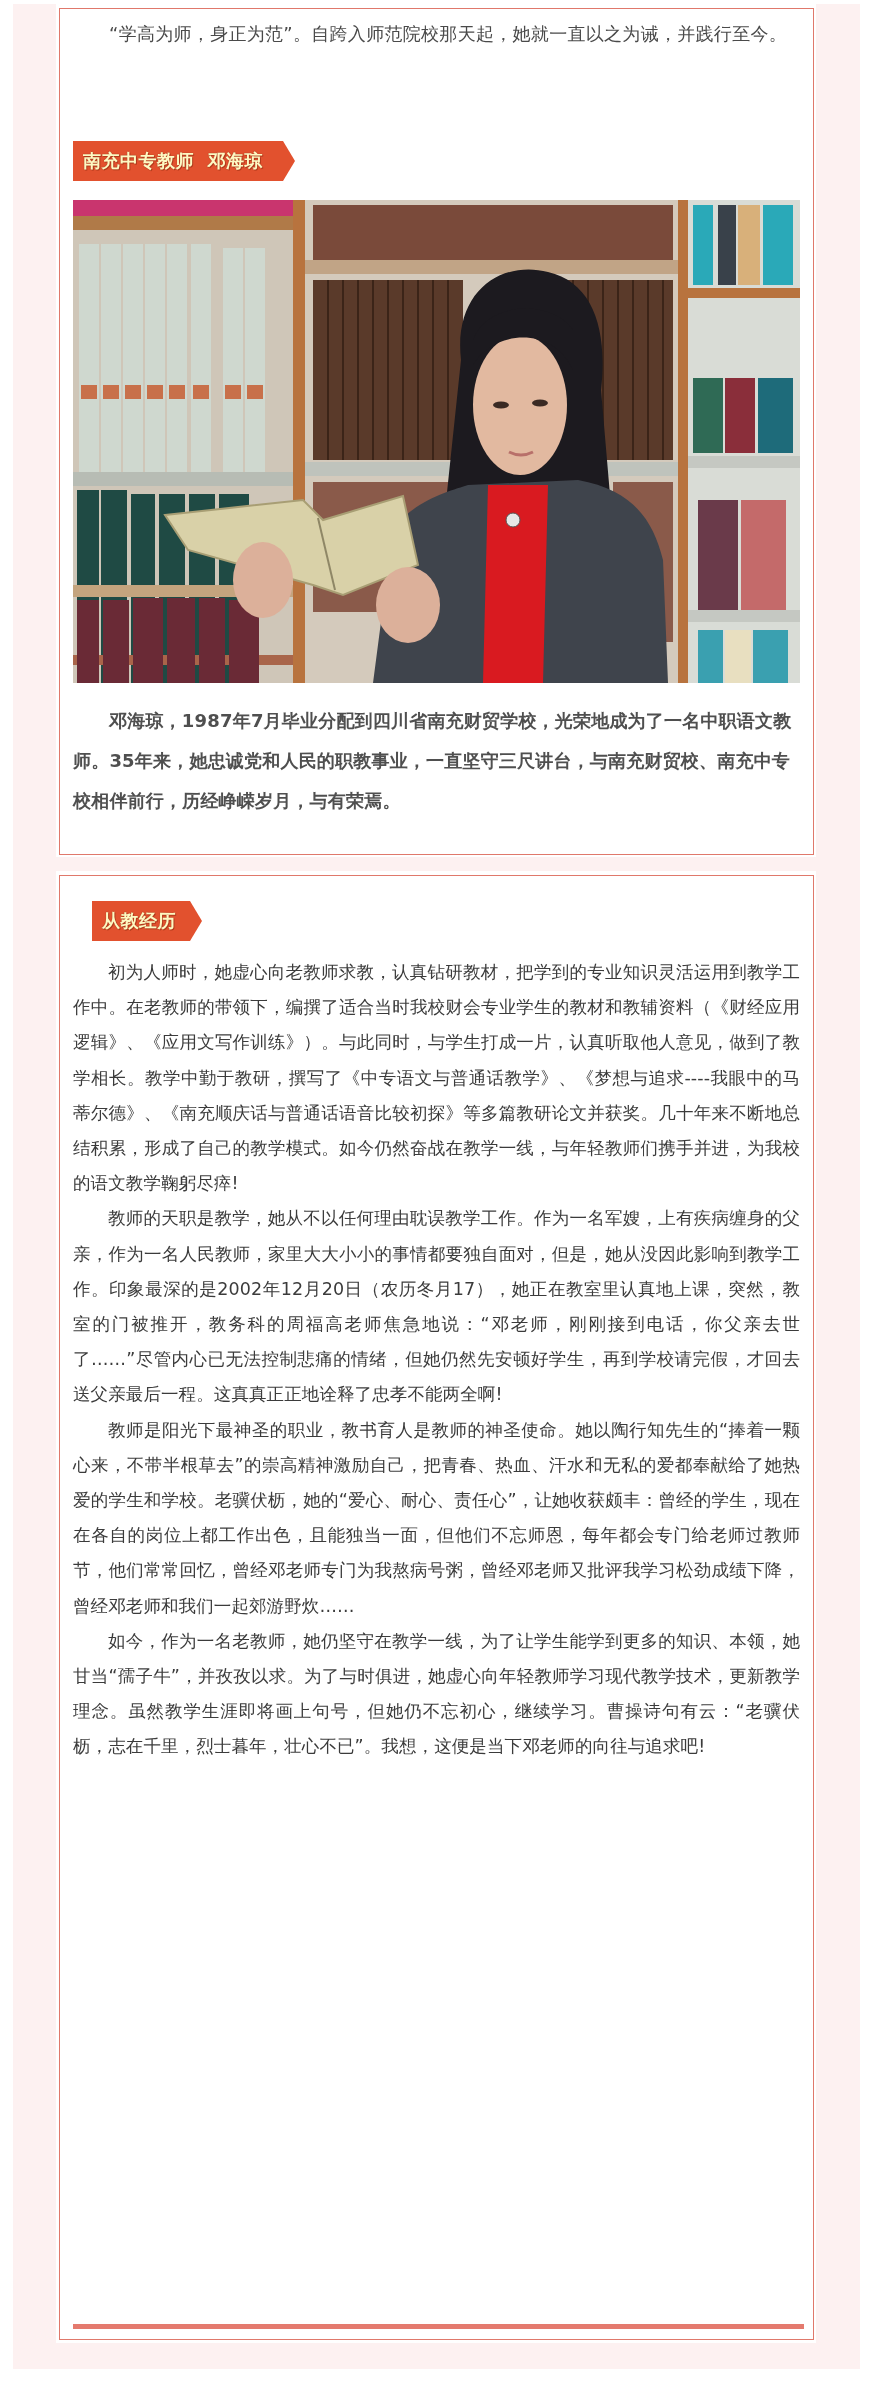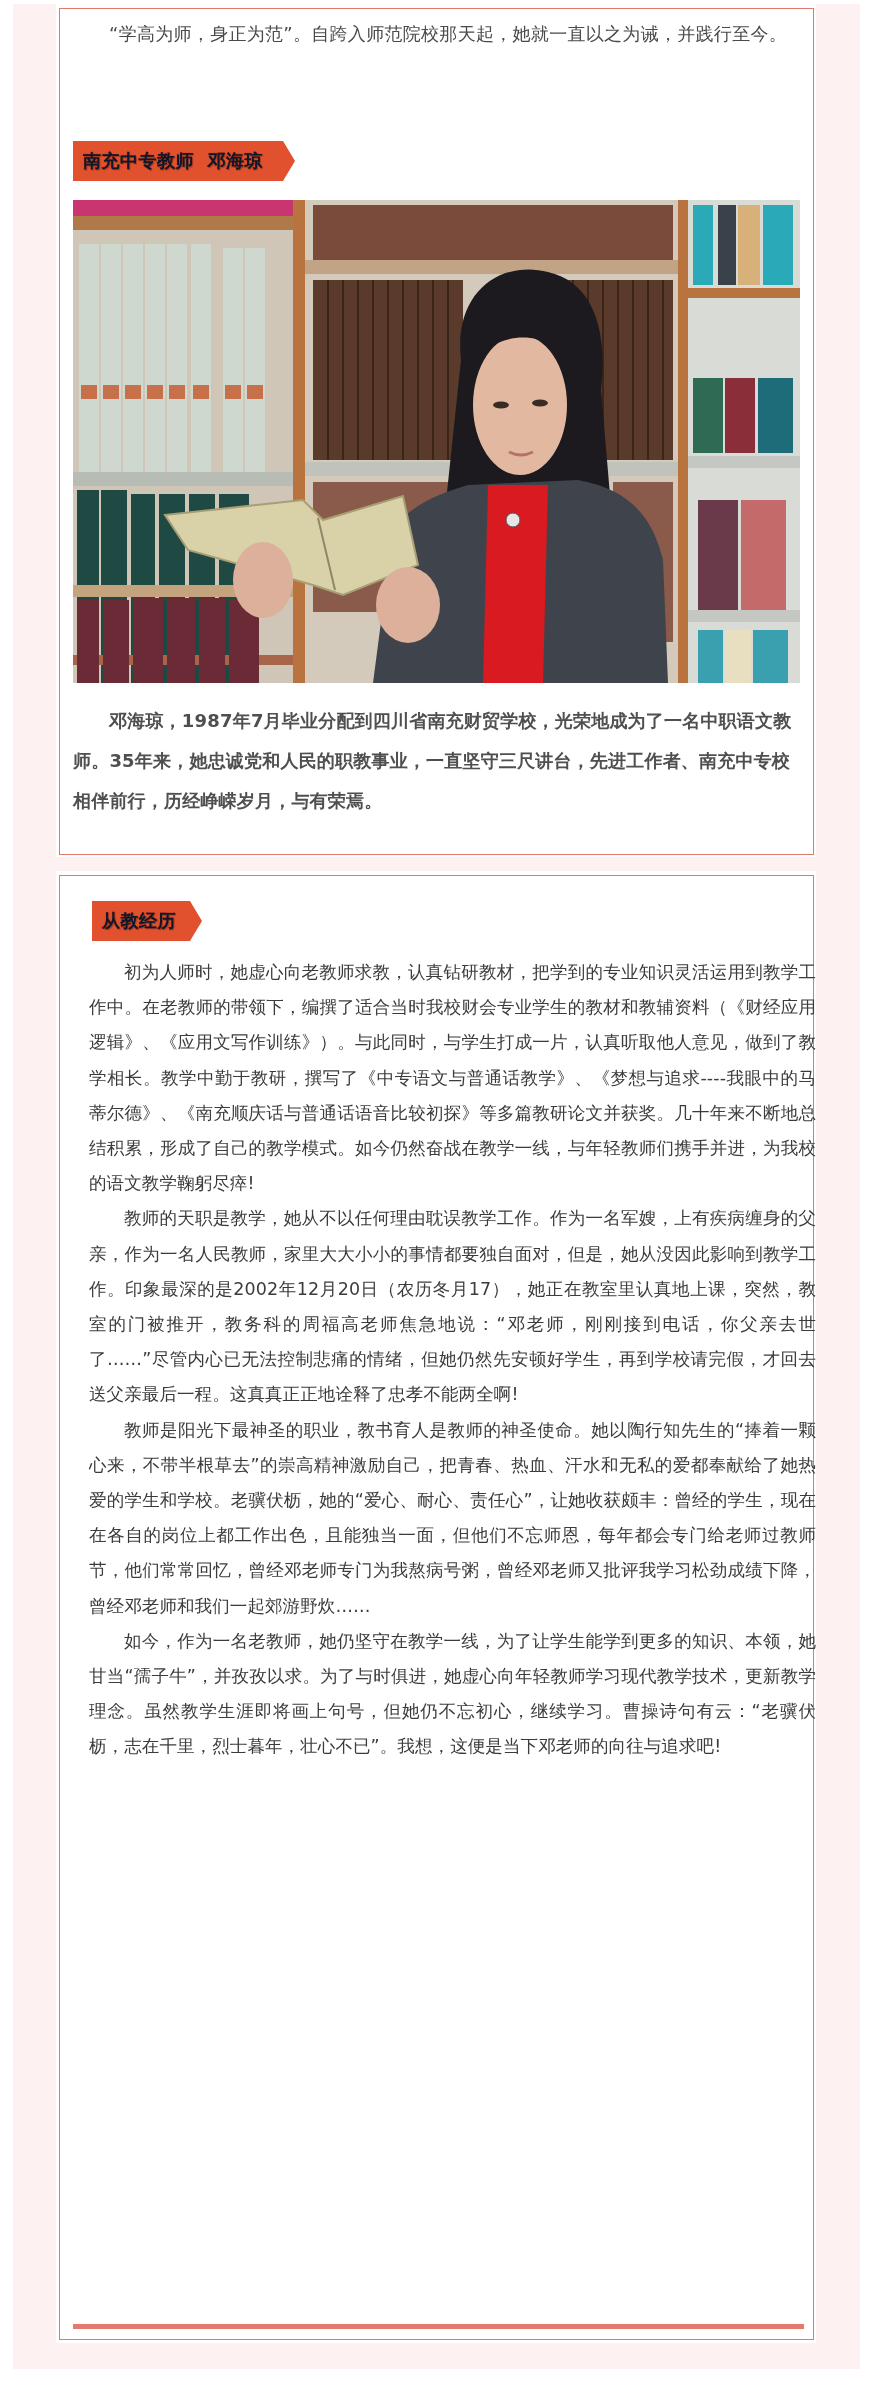--- a/index.html
+++ b/index.html
@@ -19,41 +19,41 @@
 
     .intro {
       position: absolute; left: 73px; top: 14px; width: 727px;
       font-size: 18px; line-height: 39px; color: #4a4a4a; text-indent: 2em;
       letter-spacing: 0.3px;
     }
 
     .badge {
       position: absolute; height: 40px;
       background: #e2512e;
-      color: #0f172a; font-weight: bold; font-size: 18px; line-height: 40px;
+      color: #fef9c3; font-weight: bold; font-size: 18px; line-height: 40px;
       padding-left: 10px;
       text-shadow: 1px 1px 0 #b03a1c, 0 0 1px #7a2a12;
       clip-path: polygon(0 0, calc(100% - 12px) 0, 100% 50%, calc(100% - 12px) 100%, 0 100%);
       letter-spacing: 0.5px;
     }
 
     .photo {
       position: absolute; left: 73px; top: 200px; width: 727px; height: 483px;
       overflow: hidden; background: #d9d1c6;
     }
 
     .caption {
       position: absolute; left: 73px; top: 701px; width: 727px;
       font-size: 18px; line-height: 40px; font-weight: bold; color: #4f4f4f;
       text-indent: 2em; letter-spacing: 0.2px;
     }
 
     .body-text {
       position: absolute; left: 73px; top: 955px; width: 727px;
-      font-size: 17.5px; line-height: 35.2px; color: #3b3b3b; letter-spacing: 0.1px; margin-left: 16px;
+      font-size: 17.5px; line-height: 35.2px; color: #3b3b3b; letter-spacing: 0.1px;
     }
     .body-text p { text-indent: 2em; text-align: justify; }
 
     .divider-bar {
       position: absolute; left: 73px; top: 2324px; width: 731px; height: 5px;
       background: #e47a6e;
     }
   </style>
 </head>
 <body>
@@ -204,21 +204,21 @@
     <path d="M436 252 Q448 258 460 252" stroke="#b8706a" stroke-width="3" fill="none"></path>
 
     <path d="M92 315 L230 300 L250 320 L330 296 L345 365 L270 395 L240 385 L115 350 Z" fill="#d9d1a8" stroke="#a89e74" stroke-width="2"></path>
     <line x1="245" y1="318" x2="262" y2="390" stroke="#8f8766" stroke-width="2"></line>
 
     <ellipse cx="190" cy="380" rx="30" ry="38" fill="#dcb09a"></ellipse>
     <ellipse cx="335" cy="405" rx="32" ry="38" fill="#dcb09a"></ellipse>
   </svg>
 </div>
 
-<div class="caption">邓海琼，1987年7月毕业分配到四川省南充财贸学校，光荣地成为了一名中职语文教师。35年来，她忠诚党和人民的职教事业，一直坚守三尺讲台，先进工作者、南充中专校相伴前行，历经峥嵘岁月，与有荣焉。</div>
+<div class="caption">邓海琼，1987年7月毕业分配到四川省南充财贸学校，光荣地成为了一名中职语文教师。35年来，她忠诚党和人民的职教事业，一直坚守三尺讲台，与南充财贸校、南充中专校相伴前行，历经峥嵘岁月，与有荣焉。</div>
 
 <div class="card-backing" style="left:56px; top:871px; width:760px; height:1472px;"></div>
 <div class="card" style="left:59px; top:875px; width:755px; height:1465px;"></div>
 
 <div class="badge" style="left:92px; top:901px; width:110px;">从教经历</div>
 
 <div class="body-text">
   <p>初为人师时，她虚心向老教师求教，认真钻研教材，把学到的专业知识灵活运用到教学工作中。在老教师的带领下，编撰了适合当时我校财会专业学生的教材和教辅资料（《财经应用逻辑》、《应用文写作训练》）。与此同时，与学生打成一片，认真听取他人意见，做到了教学相长。教学中勤于教研，撰写了《中专语文与普通话教学》、《梦想与追求----我眼中的马蒂尔德》、《南充顺庆话与普通话语音比较初探》等多篇教研论文并获奖。几十年来不断地总结积累，形成了自己的教学模式。如今仍然奋战在教学一线，与年轻教师们携手并进，为我校的语文教学鞠躬尽瘁!</p>
   <p>教师的天职是教学，她从不以任何理由耽误教学工作。作为一名军嫂，上有疾病缠身的父亲，作为一名人民教师，家里大大小小的事情都要独自面对，但是，她从没因此影响到教学工作。印象最深的是2002年12月20日（农历冬月17），她正在教室里认真地上课，突然，教室的门被推开，教务科的周福高老师焦急地说：“邓老师，刚刚接到电话，你父亲去世了……”尽管内心已无法控制悲痛的情绪，但她仍然先安顿好学生，再到学校请完假，才回去送父亲最后一程。这真真正正地诠释了忠孝不能两全啊!</p>
   <p>教师是阳光下最神圣的职业，教书育人是教师的神圣使命。她以陶行知先生的“捧着一颗心来，不带半根草去”的崇高精神激励自己，把青春、热血、汗水和无私的爱都奉献给了她热爱的学生和学校。老骥伏枥，她的“爱心、耐心、责任心”，让她收获颇丰：曾经的学生，现在在各自的岗位上都工作出色，且能独当一面，但他们不忘师恩，每年都会专门给老师过教师节，他们常常回忆，曾经邓老师专门为我熬病号粥，曾经邓老师又批评我学习松劲成绩下降，曾经邓老师和我们一起郊游野炊……</p>

